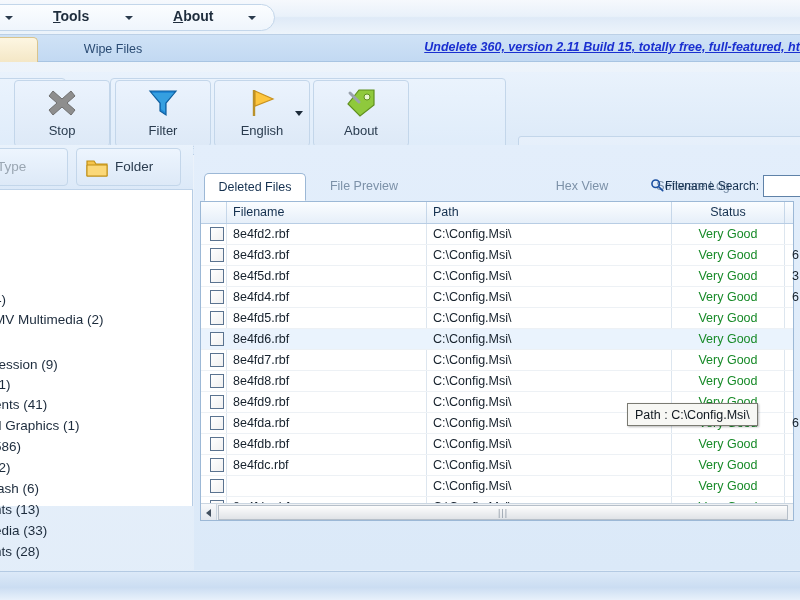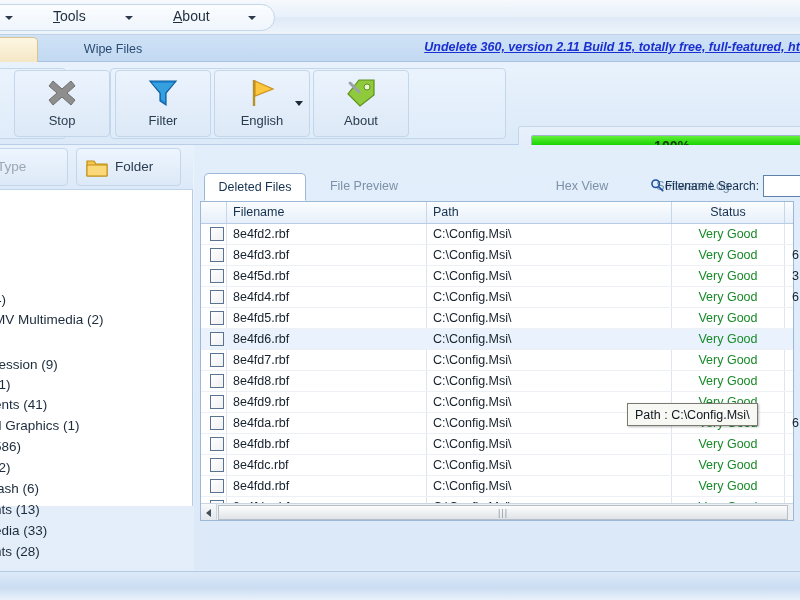--- a/index.html
+++ b/index.html
@@ -11,20 +11,21 @@
   #app {
     position: relative; width: 800px; height: 600px; overflow: hidden;
     background: linear-gradient(180deg,#eef4fb 0%,#e2edf9 100%);
   }
 
   
   .menubar {
     position: absolute; left: 0; top: 0; width: 800px; height: 35px;
     background: linear-gradient(180deg,#f6f9fd 0%,#e9f1fa 48%,#dfeaf7 52%,#edf4fb 100%);
     border-bottom: 1px solid #bcd0e6;
+    font-weight: bold;
   }
   .menubar .mpill {
     position: absolute; left: -60px; top: 4px; width: 335px; height: 27px;
     border: 1px solid #c3d6ea; border-radius: 14px;
     background: linear-gradient(180deg,#fbfdff 0%,#eff5fc 100%);
   }
   .mitem {
     position: absolute; top: 8px; height: 20px;
     font-size: 14px; color: #1f2d3d; white-space: nowrap;
   }
@@ -53,21 +54,21 @@
   }
   .toptab.plain { left: 48px; width: 130px; }
   .banner {
     position: absolute; right: -4px; top: 5px; height: 18px;
     font-size: 12.5px; font-style: italic; font-weight: bold;
     color: #1a2fd0; text-decoration: underline; white-space: nowrap;
   }
 
   
   .toolbar {
-    position: absolute; left: 0; top: 62px; width: 800px; height: 83px;
+    position: absolute; left: 0; top: 72px; width: 800px; height: 83px;
     background: linear-gradient(180deg,#e9f2fc 0%,#dbe9f8 100%);
     border-bottom: 1px solid #b9cfe7;
     padding-left: 24px;
   }
   .tgroup {
     position: absolute; top: 6px; height: 71px;
     border: 1px solid #c3d6ea; border-radius: 4px;
     background: linear-gradient(180deg,#eaf3fd 0%,#dfecfa 100%);
   }
   .tbtn {
@@ -472,21 +473,20 @@
           </div>
           <div class="trow" style="top: 253px;">
             <div class="cbx"></div>
             <div class="cell" style="left: 32px; width: 190px;">8e4fdc.rbf</div>
             <div class="cell" style="left: 232px; width: 235px;">C:\Config.Msi\</div>
             <div class="cell status" style="left: 471px; width: 112px;">Very Good</div>
             <div class="cell size" style="left: 584px; width: 14px;"></div>
           </div>
           <div class="trow" style="top: 274px;">
             <div class="cbx"></div>
-            <div class="cell" style="left: 32px; width: 190px;">8e4fdd.rbf</div>
             <div class="cell" style="left: 232px; width: 235px;">C:\Config.Msi\</div>
             <div class="cell status" style="left: 471px; width: 112px;">Very Good</div>
             <div class="cell size" style="left: 584px; width: 14px;"></div>
           </div>
           <div class="trow" style="top: 295px;">
             <div class="cbx"></div>
             <div class="cell" style="left: 32px; width: 190px;">8e4fde.rbf</div>
             <div class="cell" style="left: 232px; width: 235px;">C:\Config.Msi\</div>
             <div class="cell status" style="left: 471px; width: 112px;">Very Good</div>
             <div class="cell size" style="left: 584px; width: 14px;"></div>

